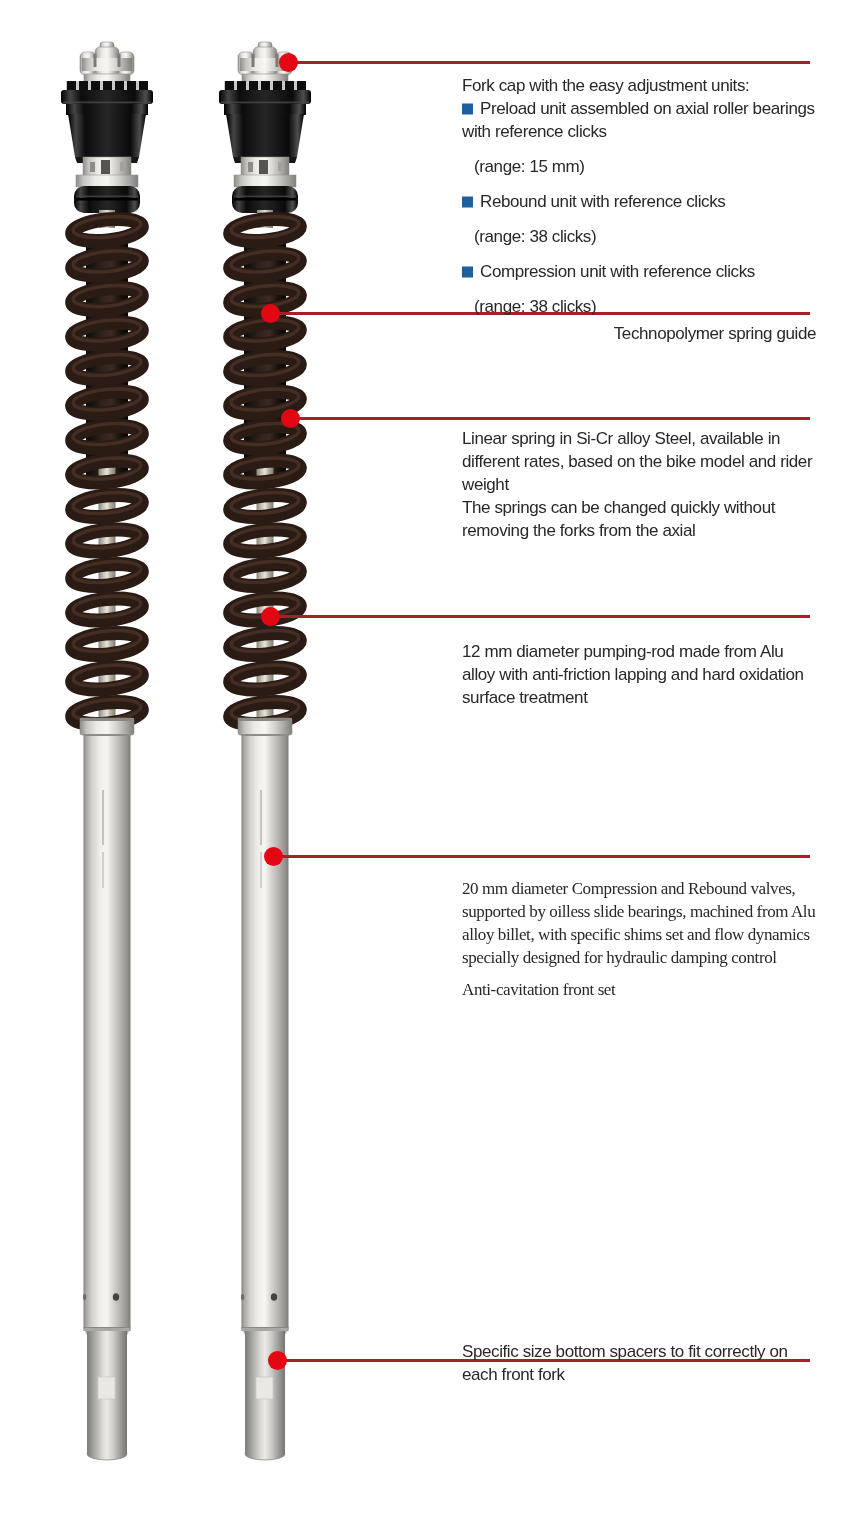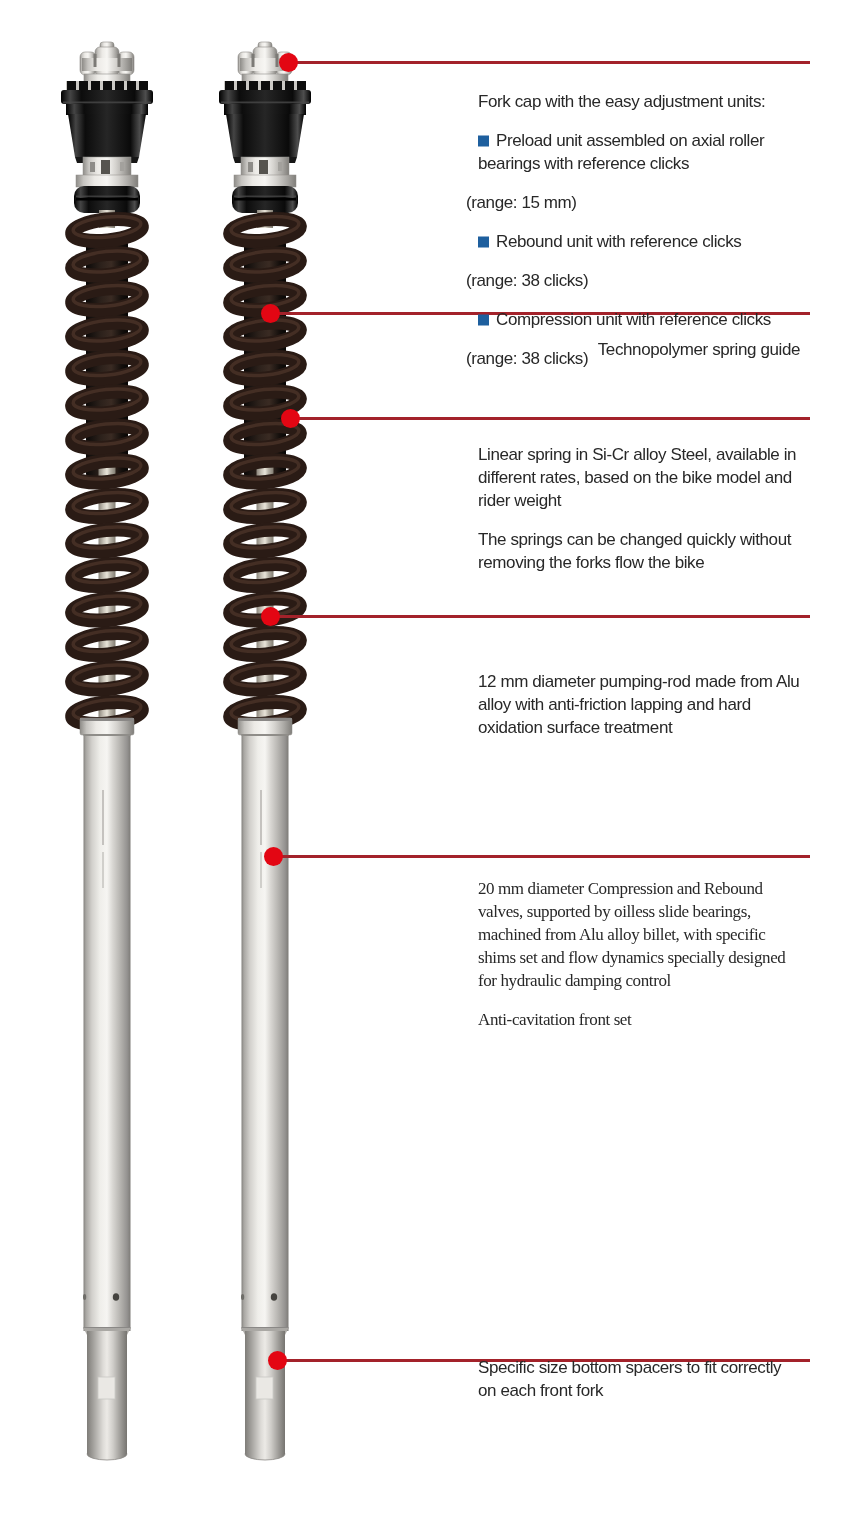--- a/index.html
+++ b/index.html
@@ -30,27 +30,27 @@
   .co1-dot{left:279px;top:53px;}
   .co2-dot{left:261px;top:304px;}
   .co3-dot{left:281px;top:409px;}
   .co4-dot{left:261px;top:607px;}
   .co5-dot{left:264px;top:847px;}
   .co6-dot{left:268px;top:1351px;}
   .ann{
     position:absolute;left:462px;width:354px;
     font-size:17px;line-height:23px;letter-spacing:-0.4px;
   }
-  .ann p{margin:16px;}
-  .ann .range{margin:4px;}
+  .ann p{margin:0;}
+  .ann .range{margin:12px;}
   .mt{margin-top:9px !important;font-family:Liberation Serif, serif;}
   .b1{top:74px;}
   .b2{top:322px;text-align:right;}
   .b3{top:427px;}
-  .b4{top:654px;}
+  .b4{top:640px;}
   .b5{top:868px;}
   .b6{top:1340px;}
   .blt{
     display:inline-block;width:11px;height:11px;background:var(--bullet);
     margin-right:7px;transform:translateY(0.5px);
   }
   b{font-weight:normal;}
 </style>
 </head>
 <body>
@@ -228,21 +228,21 @@
     <p><span class="blt"></span><b>Compression</b> <span>unit with reference clicks</span></p>
     <p class="range">(range: 38 clicks)</p>
   </div>
 
   <div class="ann b2">
     <p>Technopolymer spring guide</p>
   </div>
 
   <div class="ann b3">
     <p>Linear spring in Si-Cr alloy Steel, available in different rates, based on the bike model and rider weight</p>
-    <p>The springs can be changed quickly without removing the forks flow the bike</p>
+    <p>The springs can be changed quickly without removing the forks from the axial</p>
   </div>
 
   <div class="ann b4">
     <p>12 mm diameter pumping-rod made from Alu alloy with anti-friction lapping and hard oxidation surface treatment</p>
   </div>
 
   <div class="ann b5">
     <p class="mt">20 mm diameter Compression and Rebound valves, supported by oilless slide bearings, machined from Alu alloy billet, with specific shims set and flow dynamics specially designed for hydraulic damping control</p>
     <p class="mt">Anti-cavitation front set</p>
   </div>

